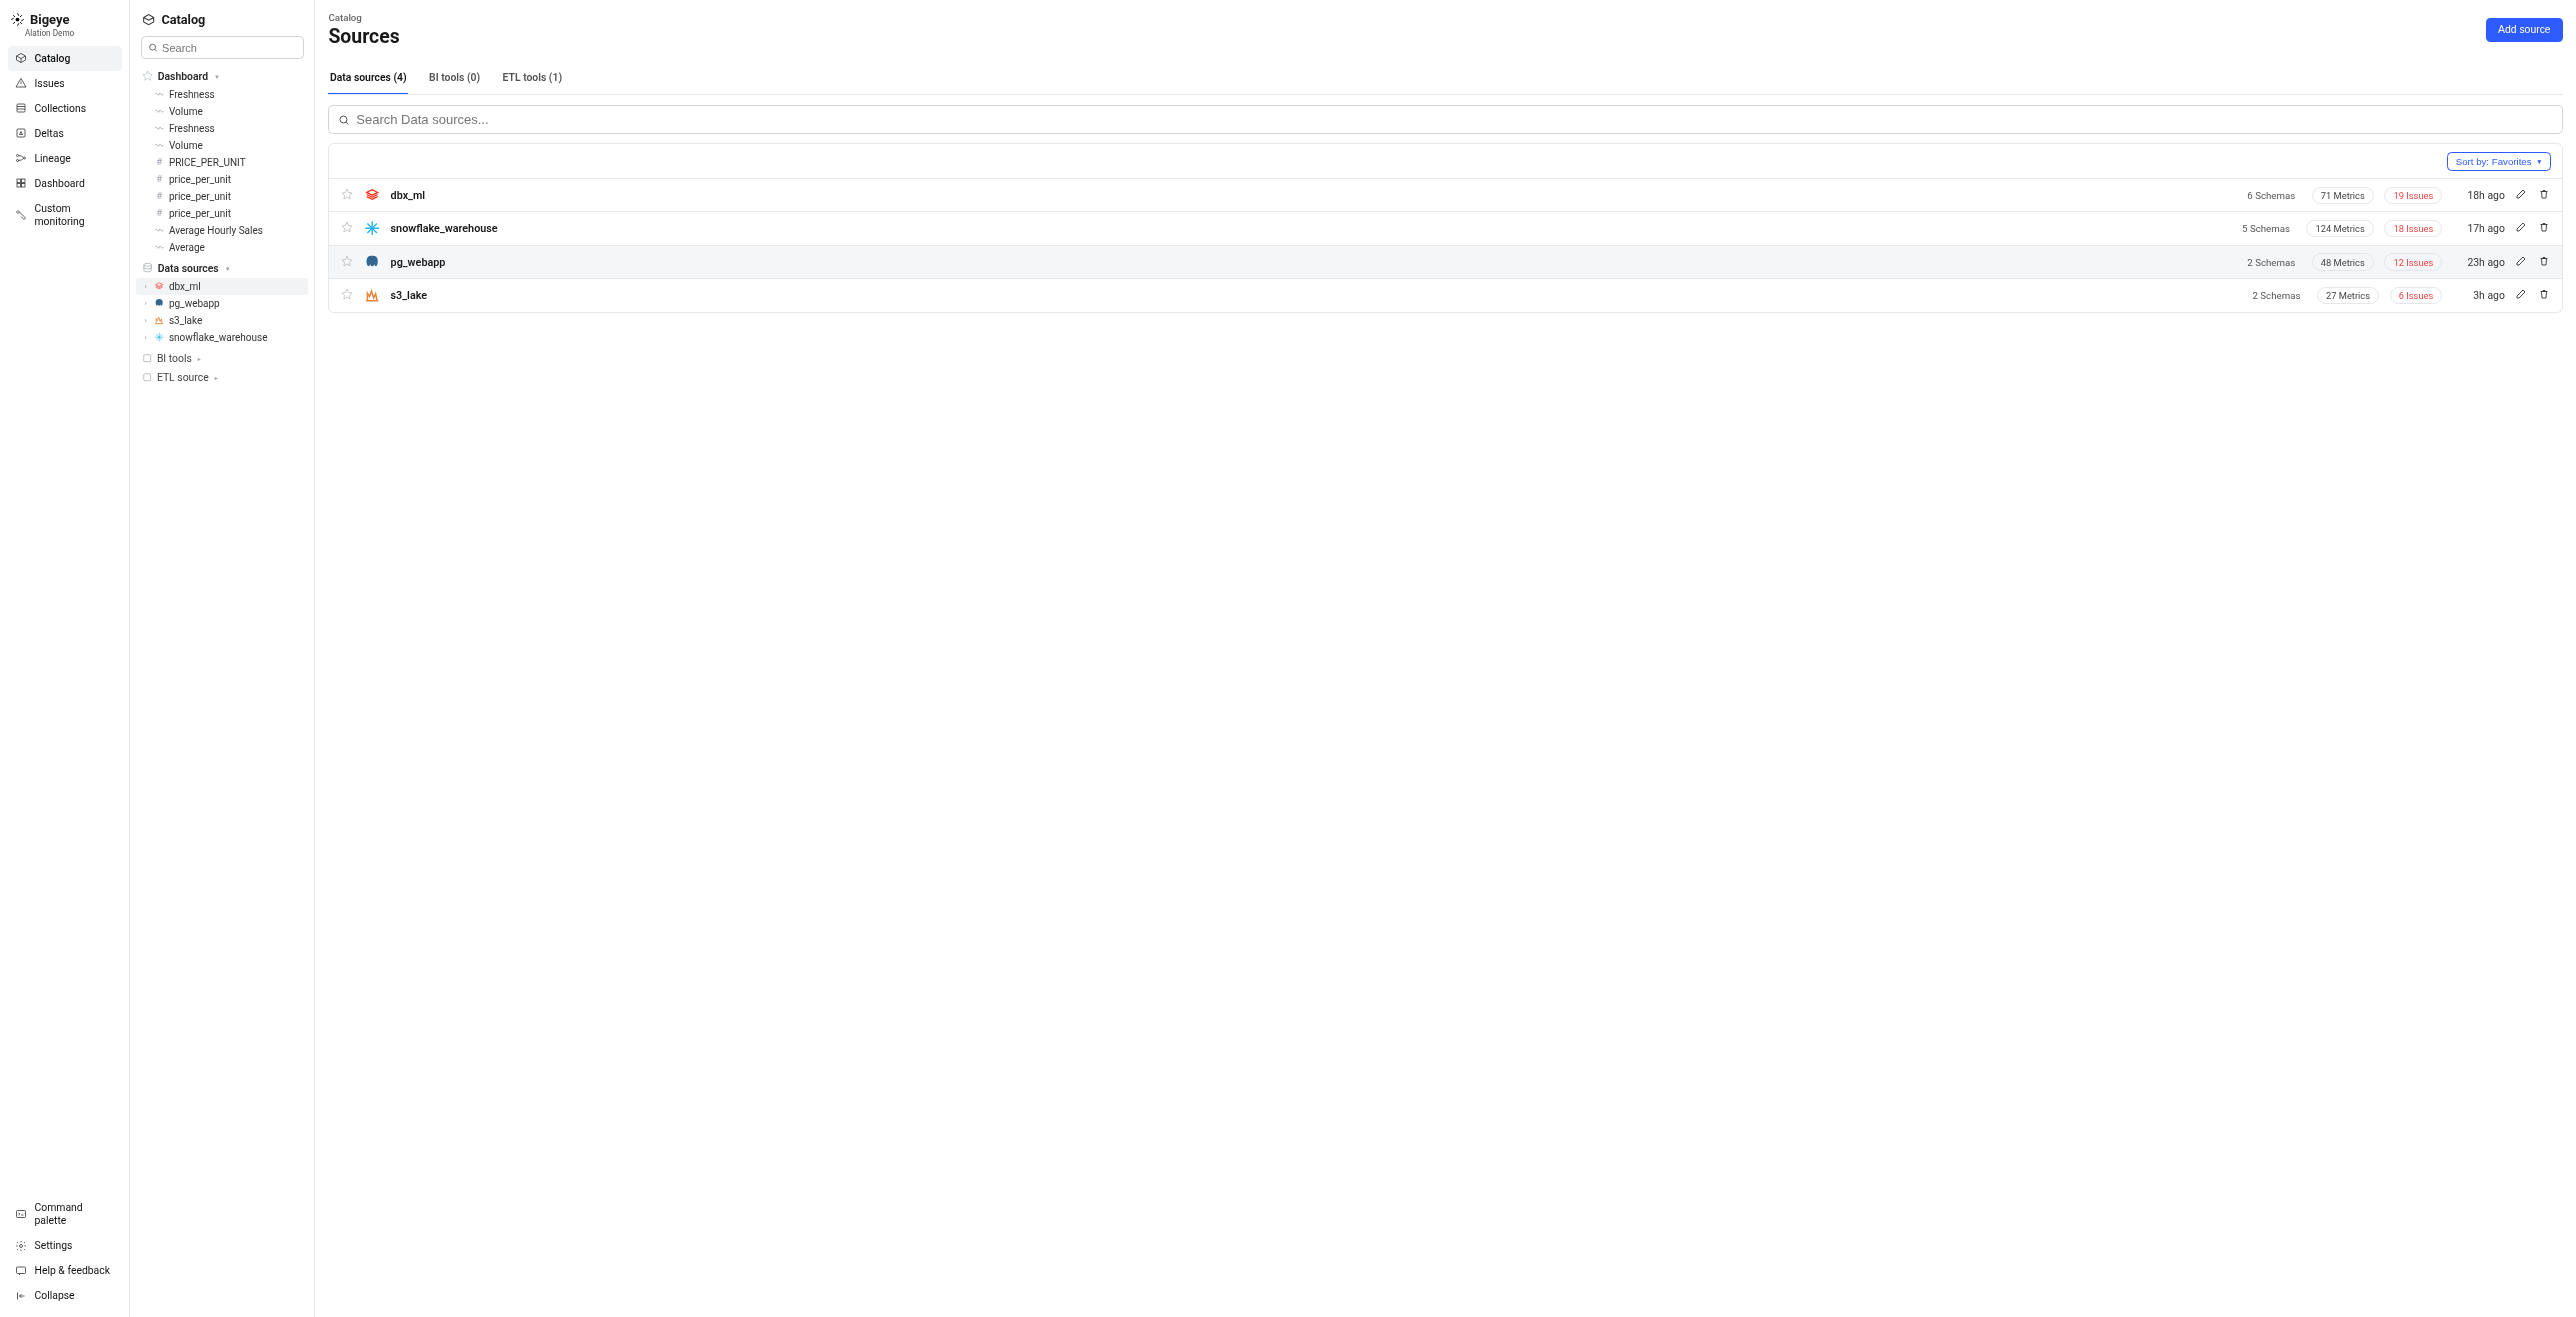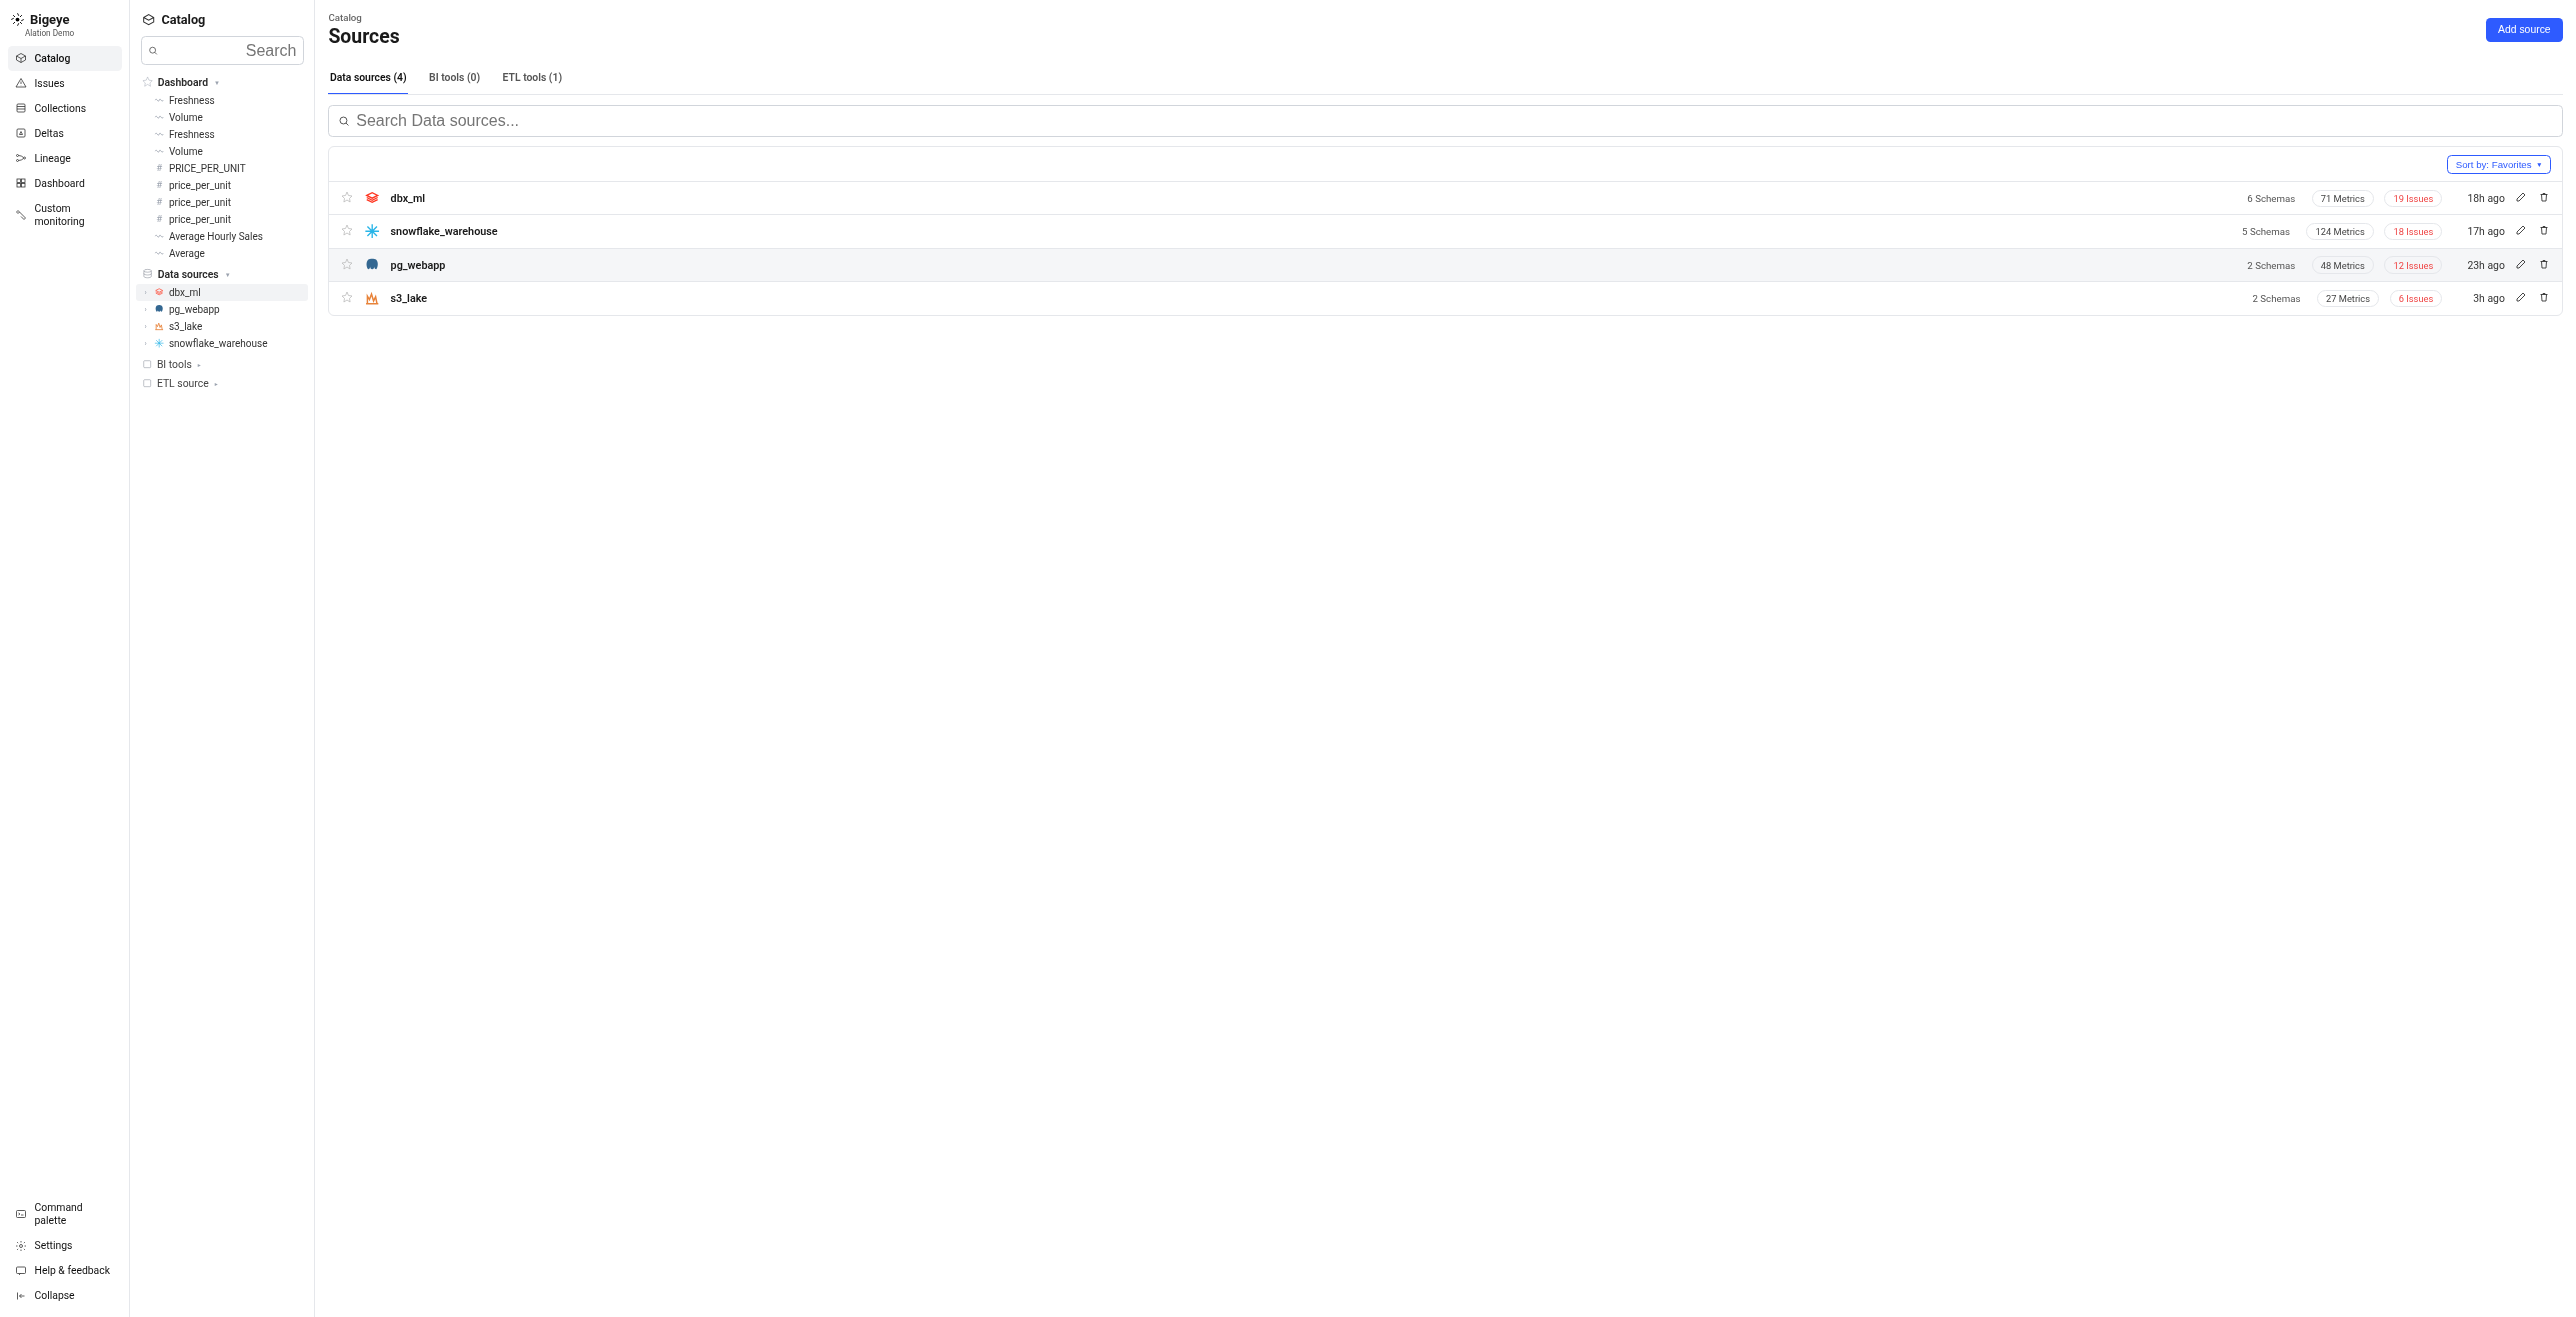--- a/index.html
+++ b/index.html
@@ -66,21 +66,21 @@
     
     .catalog-search {
       display: flex;
       align-items: center;
       border: 0.7px solid #d1d5db;
       border-radius: 4.5px;
       padding: 4.5px 6px;
       margin: 0 4.5px 7.5px;
       gap: 4.5px;
     }
-    .catalog-search input { border: none; outline: none; font-size: 16px; width: 100%; text-align: right; }
+    .catalog-search input { border: none; outline: none; font-size: 11px; width: 100%; }
     .catalog-search svg { width: 11.2px; height: 11.2px; stroke: #555; fill: none; stroke-width: 2; }
     
     .tree { list-style: none; }
     .tree-section-header {
       display: flex;
       align-items: center;
       gap: 4.5px;
       padding: 3px 6px;
       font-size: 10.4px;
       font-weight: 600;
@@ -162,21 +162,21 @@
     
     .main-search {
       display: flex;
       align-items: center;
       border: 0.7px solid #d1d5db;
       border-radius: 4.5px;
       padding: 6px 9px;
       margin-top: 10.4px;
       gap: 6px;
     }
-    .main-search input { border: none; outline: none; font-size: 16px; width: 100%; }
+    .main-search input { border: none; outline: none; font-size: 13px; width: 100%; }
     .main-search svg { width: 12px; height: 12px; stroke: #555; fill: none; stroke-width: 2; }
     
     .card {
       border: 0.7px solid #e5e7eb;
       border-radius: 6px;
       margin-top: 9px;
     }
     .card-header {
       display: flex;
       justify-content: flex-end;

